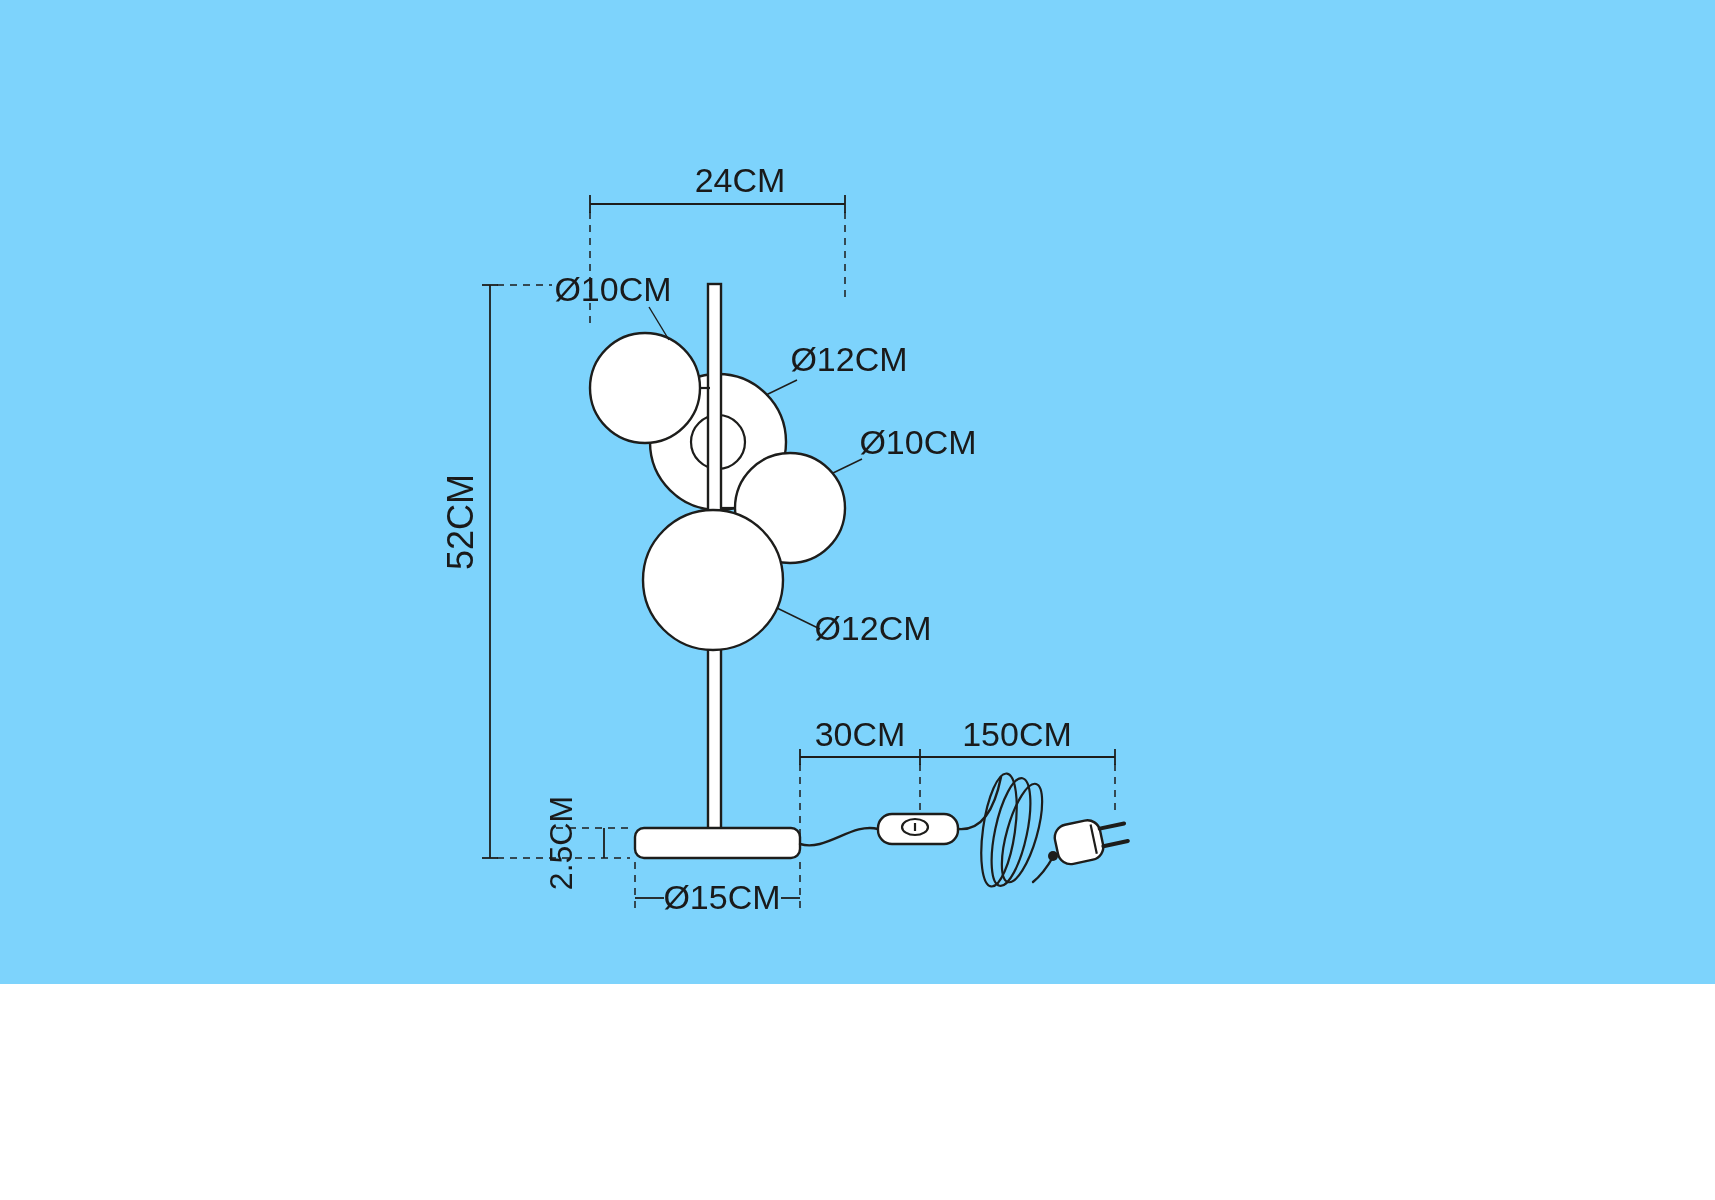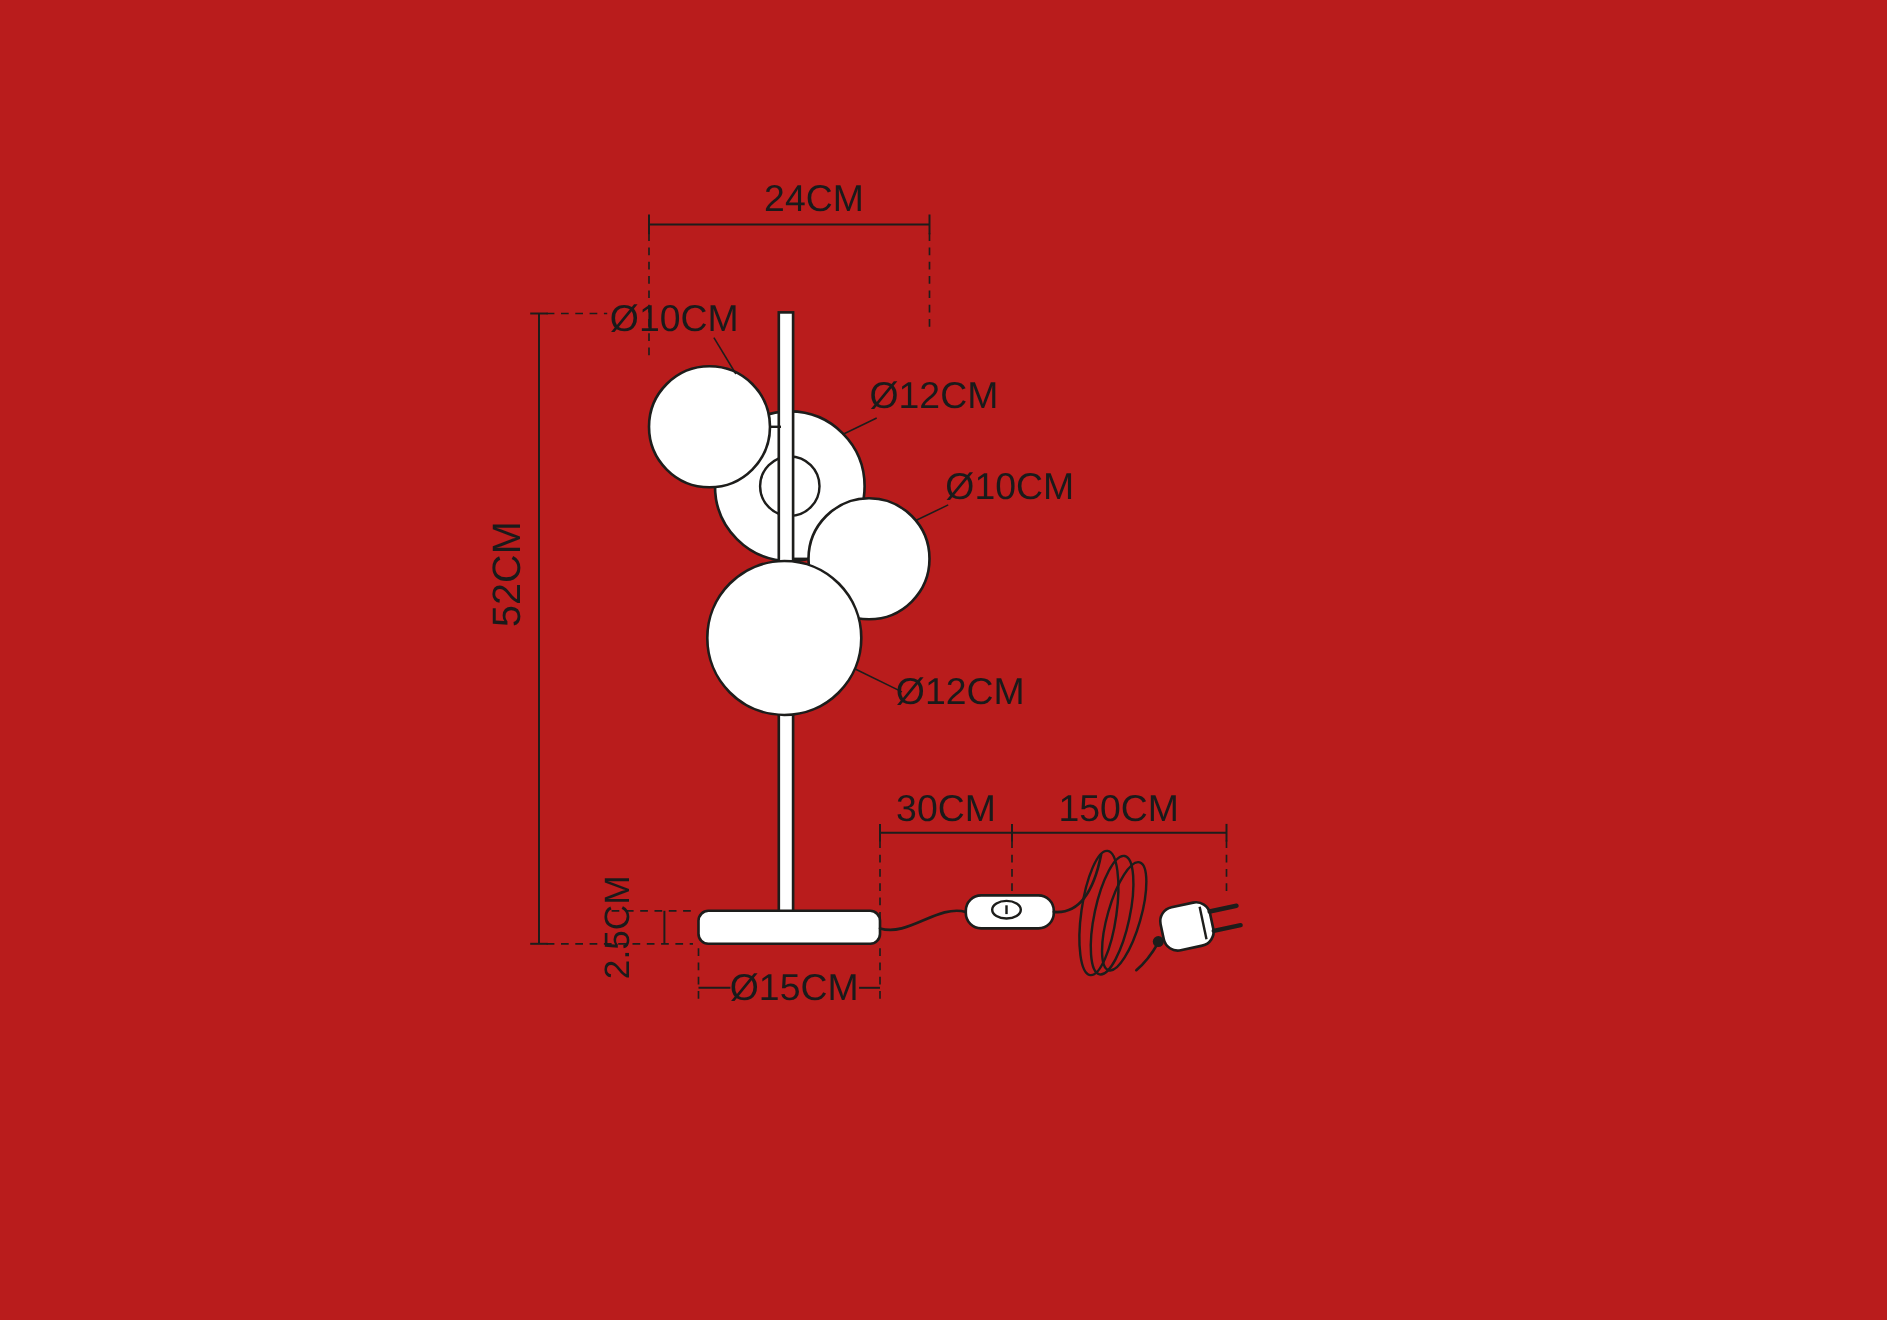--- a/index.html
+++ b/index.html
@@ -6,22 +6,22 @@
     margin: 0;
     padding: 0;
     background: #ffffff;
     width: 1715px;
     height: 1200px;
     font-family: "Liberation Sans", sans-serif;
   }
   .canvas {
     position: relative;
     width: 1715px;
-    height: 1200px;
-    background: #b91c1c;
+    height: 984px;
+    background: #7dd3fc;
     overflow: hidden;
   }
   svg text {
     font-family: "Liberation Sans", "DejaVu Sans", sans-serif;
     fill: #1a1a1a;
     font-weight: 400;
   }
   .dim-text { font-size: 34px; }
   .dim-text-v { font-size: 36px; }
   .dim-text-sm { font-size: 32px; }

